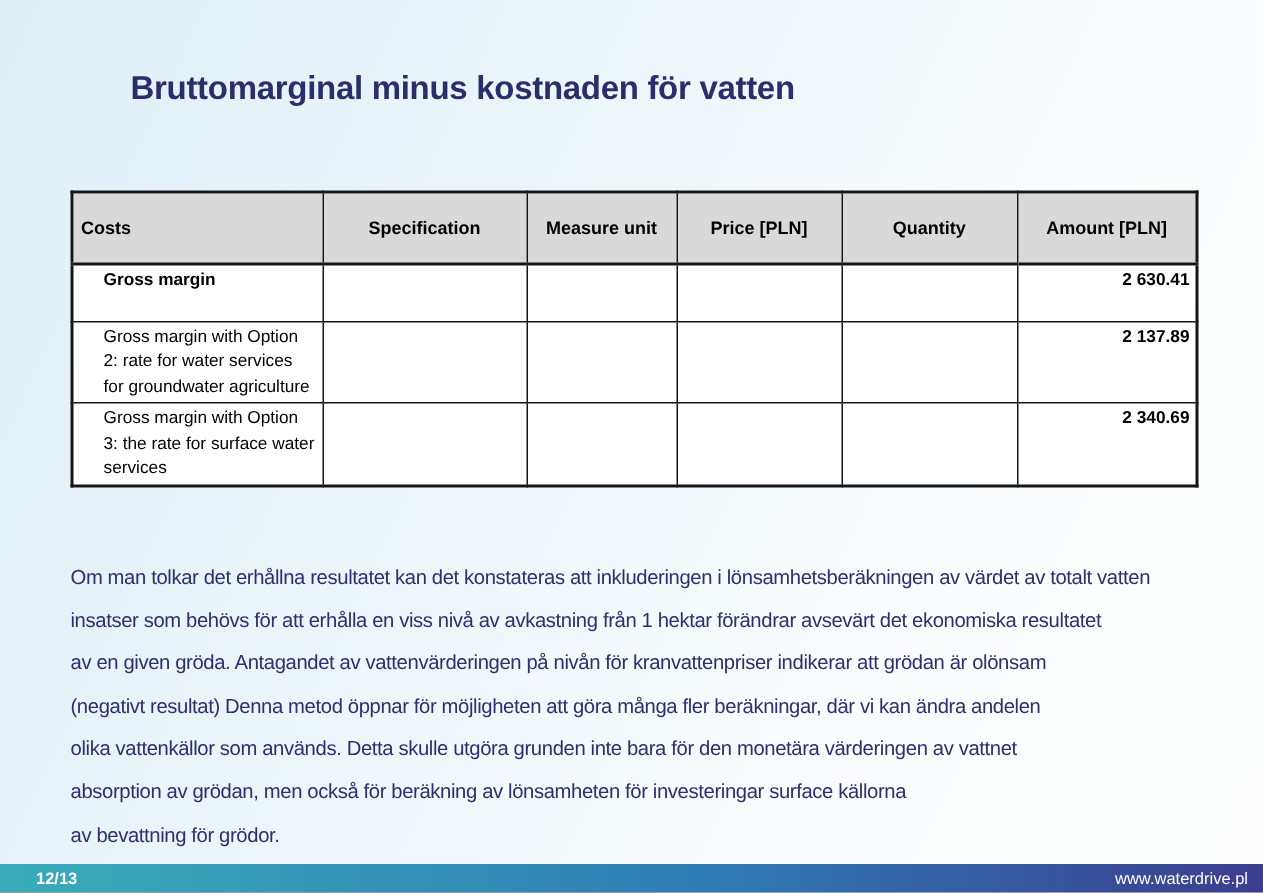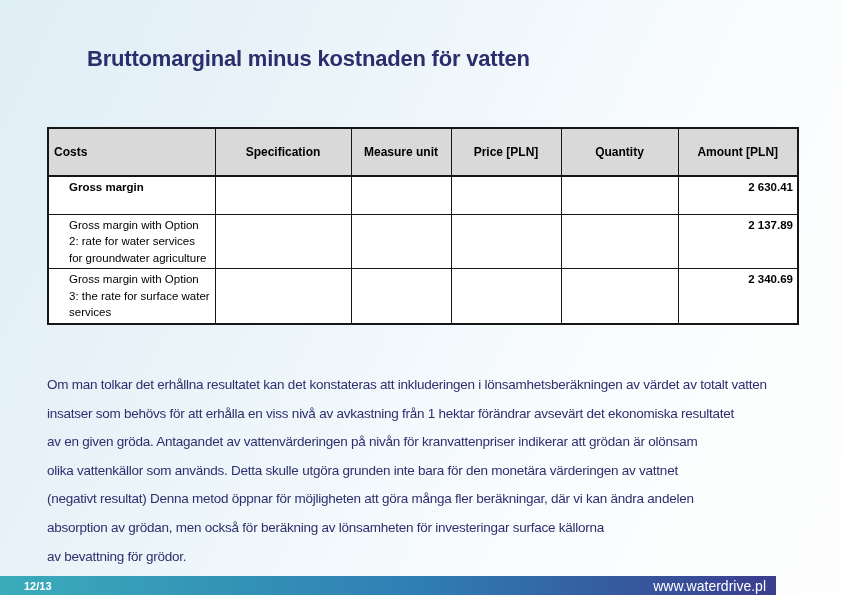--- a/index.html
+++ b/index.html
@@ -56,27 +56,27 @@
     color:#2d2f6e;
   }
   .body-paragraph .pline {
     font-size:13.5px;
     letter-spacing:-0.25px;
     line-height:28.6px;
     white-space:nowrap;
   }
   .footer-bar {
     position:absolute; left:0; bottom:0;
-    width:776px; height:19px;
+    width:842px; height:19px;
     background:linear-gradient(90deg, #3aacba 0%, #2f7db4 55%, #3b3d8f 100%);
     display:flex; align-items:center; justify-content:space-between;
     color:#ffffff;
   }
   .footer-page { padding-left:24px; font-size:11px; font-weight:bold; }
-  .footer-url  { padding-right:10px; font-size:14px; }
+  .footer-url  { padding-right:10px; font-size:11px; }
 </style>
 </head>
 <body>
 
 <div class="slide">
 
   <h1 class="slide-title">Bruttomarginal minus kostnaden för vatten</h1>
 
   <div class="cost-table-wrap">
     <table class="cost-table">
@@ -124,22 +124,22 @@
           <td class="amount-cell" style="color: rgb(0, 0, 0);">2 340.69</td>
         </tr>
       </tbody>
     </table>
   </div>
 
   <div class="body-paragraph">
     <div class="pline">Om man tolkar det erhållna resultatet kan det konstateras att inkluderingen i lönsamhetsberäkningen av värdet av totalt vatten</div>
     <div class="pline">insatser som behövs för att erhålla en viss nivå av avkastning från 1 hektar förändrar avsevärt det ekonomiska resultatet</div>
     <div class="pline">av en given gröda. Antagandet av vattenvärderingen på nivån för kranvattenpriser indikerar att grödan är olönsam</div>
+    <div class="pline">(negativt resultat) Denna metod öppnar för möjligheten att göra många fler beräkningar, där vi kan ändra andelen</div>
     <div class="pline">olika vattenkällor som används. Detta skulle utgöra grunden inte bara för den monetära värderingen av vattnet</div>
-    <div class="pline">(negativt resultat) Denna metod öppnar för möjligheten att göra många fler beräkningar, där vi kan ändra andelen</div>
     <div class="pline">absorption av grödan, men också för beräkning av lönsamheten för investeringar surface källorna</div>
     <div class="pline">av bevattning för grödor.</div>
   </div>
 
   <div class="footer-bar">
     <span class="footer-page">12/13</span>
     <span class="footer-url">www.waterdrive.pl</span>
   </div>
 
 </div>

